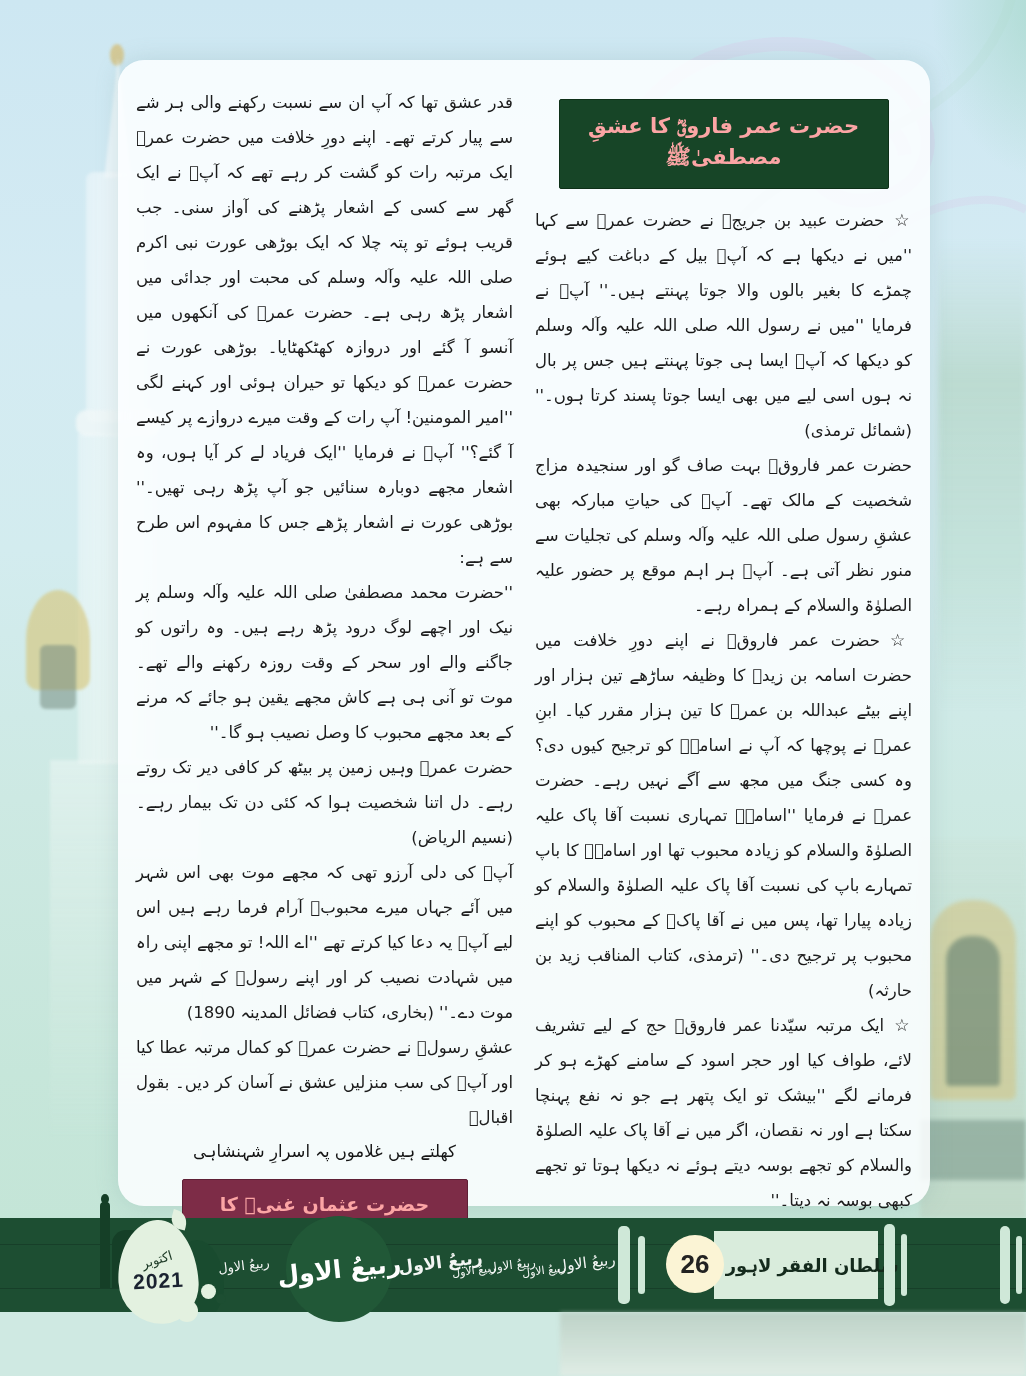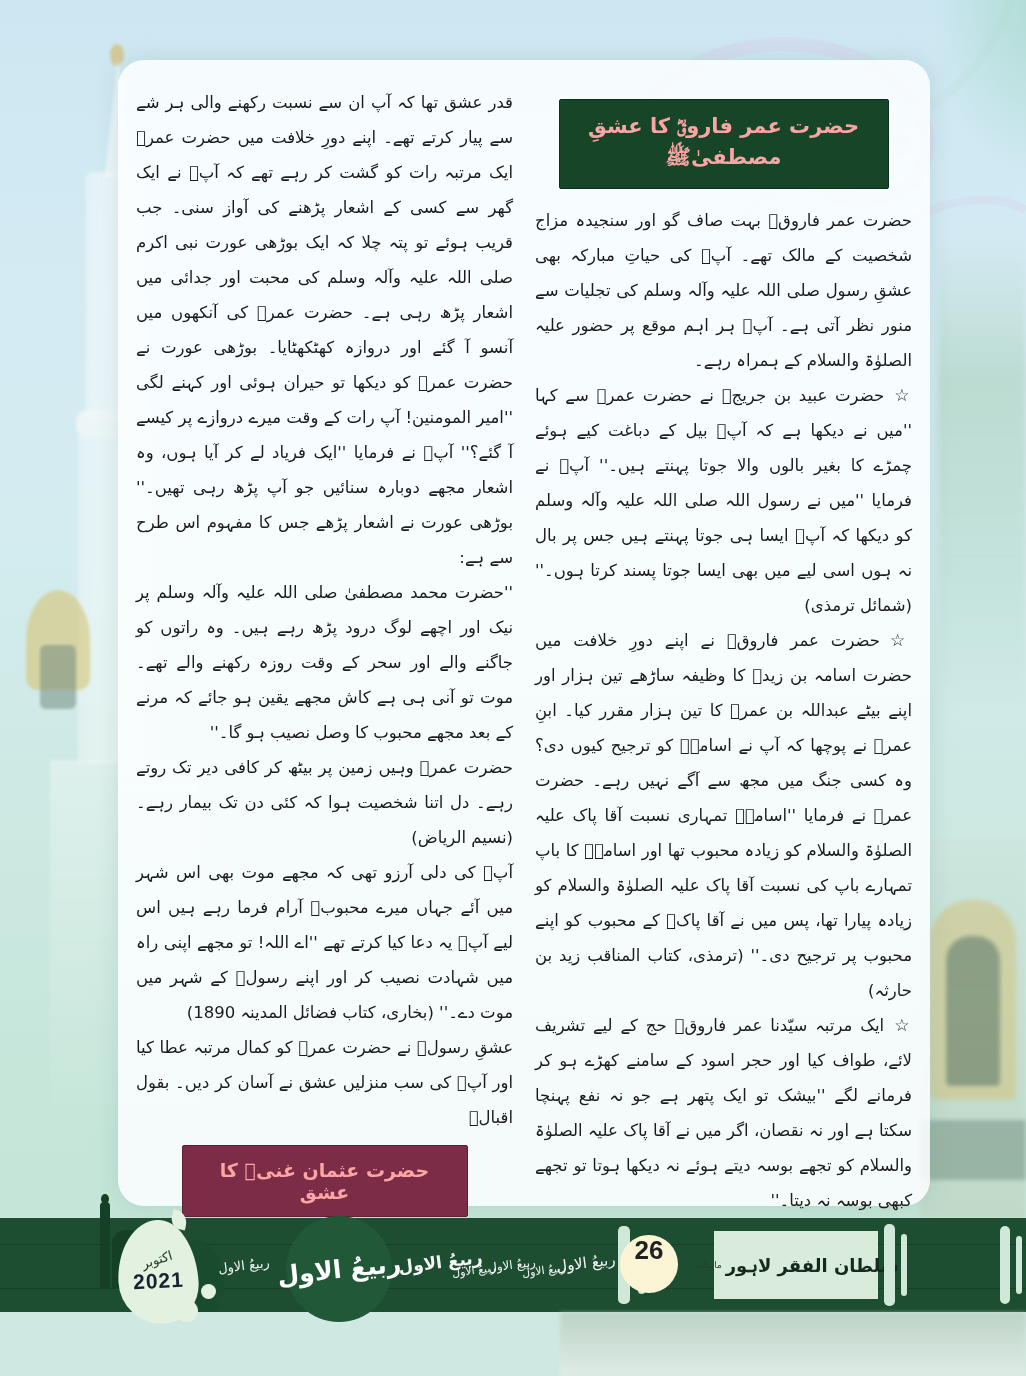--- a/index.html
+++ b/index.html
@@ -88,22 +88,22 @@
   .mm4 { left:488px; top:40px; font-size:12px; }
   .mm5 { left:522px; top:46px; font-size:11px; }
   .mm6 { left:556px; top:36px; font-size:15px; }
   .stripe { position:absolute; background:#cfe8d8; border-radius:5px; }
   .st1 { left:618px; top:8px; width:12px; height:78px; }
   .st2 { left:638px; top:18px; width:7px; height:58px; }
   .st3 { left:884px; top:6px; width:11px; height:82px; }
   .st4 { left:901px; top:16px; width:6px; height:62px; }
   .st5 { left:1000px; top:8px; width:10px; height:78px; }
   .st6 { left:1016px; top:18px; width:6px; height:58px; }
-  .page-circle { position:absolute; left:620px; top:17px; width:58px; height:58px; border-radius:50%;
-    background:#fbf4d5; display:flex; justify-content:center; z-index:2; }
+  .page-circle { position:absolute; left:666px; top:17px; width:58px; height:58px; border-radius:50%;
+    background:#fbf4d5; display:flex; align-items:center; justify-content:center; z-index:2; }
   .page-circle span { font-size:26px; font-weight:800; color:#222; font-family:"Liberation Sans", sans-serif; }
   .title-plate { position:absolute; left:714px; top:13px; width:164px; height:68px; background:#d9ecdc;
     display:flex; align-items:center; justify-content:center; gap:4px; direction:rtl; }
   .plate-prefix { font-size:9px; color:#21402c; }
   .plate-title { font-size:18px; font-weight:bold; color:#142a1c; white-space:nowrap; }
 </style>
 </head>
 <body>
 
 <div class="page">
@@ -132,33 +132,34 @@
     <div class="gate-frame"></div>
     <div class="gate-door"></div>
     <div class="gate-band"></div>
   </div>
 
   <div class="panel">
     <div class="cols">
 
       <div class="col">
         <div class="banner banner-green">حضرت عمر فاروقؓ کا عشقِ مصطفیٰﷺ</div>
+        <p class="para star-para"><span class="star">☆</span><span>حضرت عبید بن جریجؒ نے حضرت عمرؓ سے کہا ''میں نے دیکھا ہے کہ آپؓ بیل کے دباغت کیے ہوئے چمڑے کا بغیر بالوں والا جوتا پہنتے ہیں۔'' آپؓ نے فرمایا ''میں نے رسول اللہ صلی اللہ علیہ وآلہ وسلم کو دیکھا کہ آپؐ ایسا ہی جوتا پہنتے ہیں جس پر بال نہ ہوں اسی لیے میں بھی ایسا جوتا پسند کرتا ہوں۔'' (شمائل ترمذی)</span></p>
         <p class="para">حضرت عمر فاروقؓ بہت صاف گو اور سنجیدہ مزاج شخصیت کے مالک تھے۔ آپؓ کی حیاتِ مبارکہ بھی عشقِ رسول صلی اللہ علیہ وآلہ وسلم کی تجلیات سے منور نظر آتی ہے۔ آپؓ ہر اہم موقع پر حضور علیہ الصلوٰۃ والسلام کے ہمراہ رہے۔</p>
-        <p class="para star-para"><span class="star">☆</span><span>حضرت عبید بن جریجؒ نے حضرت عمرؓ سے کہا ''میں نے دیکھا ہے کہ آپؓ بیل کے دباغت کیے ہوئے چمڑے کا بغیر بالوں والا جوتا پہنتے ہیں۔'' آپؓ نے فرمایا ''میں نے رسول اللہ صلی اللہ علیہ وآلہ وسلم کو دیکھا کہ آپؐ ایسا ہی جوتا پہنتے ہیں جس پر بال نہ ہوں اسی لیے میں بھی ایسا جوتا پسند کرتا ہوں۔'' (شمائل ترمذی)</span></p>
         <p class="para star-para"><span class="star">☆</span><span>حضرت عمر فاروقؓ نے اپنے دورِ خلافت میں حضرت اسامہ بن زیدؓ کا وظیفہ ساڑھے تین ہزار اور اپنے بیٹے عبداللہ بن عمرؓ کا تین ہزار مقرر کیا۔ ابنِ عمرؓ نے پوچھا کہ آپ نے اسامہؓ کو ترجیح کیوں دی؟ وہ کسی جنگ میں مجھ سے آگے نہیں رہے۔ حضرت عمرؓ نے فرمایا ''اسامہؓ تمہاری نسبت آقا پاک علیہ الصلوٰۃ والسلام کو زیادہ محبوب تھا اور اسامہؓ کا باپ تمہارے باپ کی نسبت آقا پاک علیہ الصلوٰۃ والسلام کو زیادہ پیارا تھا، پس میں نے آقا پاکؐ کے محبوب کو اپنے محبوب پر ترجیح دی۔'' (ترمذی، کتاب المناقب زید بن حارثہ)</span></p>
         <p class="para star-para"><span class="star">☆</span><span>ایک مرتبہ سیّدنا عمر فاروقؓ حج کے لیے تشریف لائے، طواف کیا اور حجر اسود کے سامنے کھڑے ہو کر فرمانے لگے ''بیشک تو ایک پتھر ہے جو نہ نفع پہنچا سکتا ہے اور نہ نقصان، اگر میں نے آقا پاک علیہ الصلوٰۃ والسلام کو تجھے بوسہ دیتے ہوئے نہ دیکھا ہوتا تو تجھے کبھی بوسہ نہ دیتا۔''</span></p>
         <p class="para">یہ روایات ثابت کرتی ہیں کہ آپ کو حضور علیہ الصلوٰۃ والسلام سے اس</p>
       </div>
 
       <div class="col">
         <p class="para">قدر عشق تھا کہ آپ ان سے نسبت رکھنے والی ہر شے سے پیار کرتے تھے۔ اپنے دورِ خلافت میں حضرت عمرؓ ایک مرتبہ رات کو گشت کر رہے تھے کہ آپؓ نے ایک گھر سے کسی کے اشعار پڑھنے کی آواز سنی۔ جب قریب ہوئے تو پتہ چلا کہ ایک بوڑھی عورت نبی اکرم صلی اللہ علیہ وآلہ وسلم کی محبت اور جدائی میں اشعار پڑھ رہی ہے۔ حضرت عمرؓ کی آنکھوں میں آنسو آ گئے اور دروازہ کھٹکھٹایا۔ بوڑھی عورت نے حضرت عمرؓ کو دیکھا تو حیران ہوئی اور کہنے لگی ''امیر المومنین! آپ رات کے وقت میرے دروازے پر کیسے آ گئے؟'' آپؓ نے فرمایا ''ایک فریاد لے کر آیا ہوں، وہ اشعار مجھے دوبارہ سنائیں جو آپ پڑھ رہی تھیں۔'' بوڑھی عورت نے اشعار پڑھے جس کا مفہوم اس طرح سے ہے:</p>
         <p class="para">''حضرت محمد مصطفیٰ صلی اللہ علیہ وآلہ وسلم پر نیک اور اچھے لوگ درود پڑھ رہے ہیں۔ وہ راتوں کو جاگنے والے اور سحر کے وقت روزہ رکھنے والے تھے۔ موت تو آنی ہی ہے کاش مجھے یقین ہو جائے کہ مرنے کے بعد مجھے محبوب کا وصل نصیب ہو گا۔''</p>
         <p class="para">حضرت عمرؓ وہیں زمین پر بیٹھ کر کافی دیر تک روتے رہے۔ دل اتنا شخصیت ہوا کہ کئی دن تک بیمار رہے۔ (نسیم الریاض)</p>
         <p class="para">آپؓ کی دلی آرزو تھی کہ مجھے موت بھی اس شہر میں آئے جہاں میرے محبوبؐ آرام فرما رہے ہیں اس لیے آپؓ یہ دعا کیا کرتے تھے ''اے اللہ! تو مجھے اپنی راہ میں شہادت نصیب کر اور اپنے رسولؐ کے شہر میں موت دے۔'' (بخاری، کتاب فضائل المدینہ 1890)</p>
         <p class="para">عشقِ رسولؐ نے حضرت عمرؓ کو کمال مرتبہ عطا کیا اور آپؓ کی سب منزلیں عشق نے آسان کر دیں۔ بقول اقبالؒ</p>
+        <p class="verse">کھلتے ہیں غلاموں پہ اسرارِ شہنشاہی</p>
         <div class="banner banner-maroon">حضرت عثمان غنیؓ کا عشق</div>
         <p class="para">حضرت عثمان غنیؓ کو حضور علیہ الصلوٰۃ والسلام سے انتہا کا عشق تھا۔ کوئی</p>
       </div>
 
     </div>
   </div>
 
   <div class="footer-band">
     <div class="band-line l1"></div>
     <div class="band-line l2"></div>

